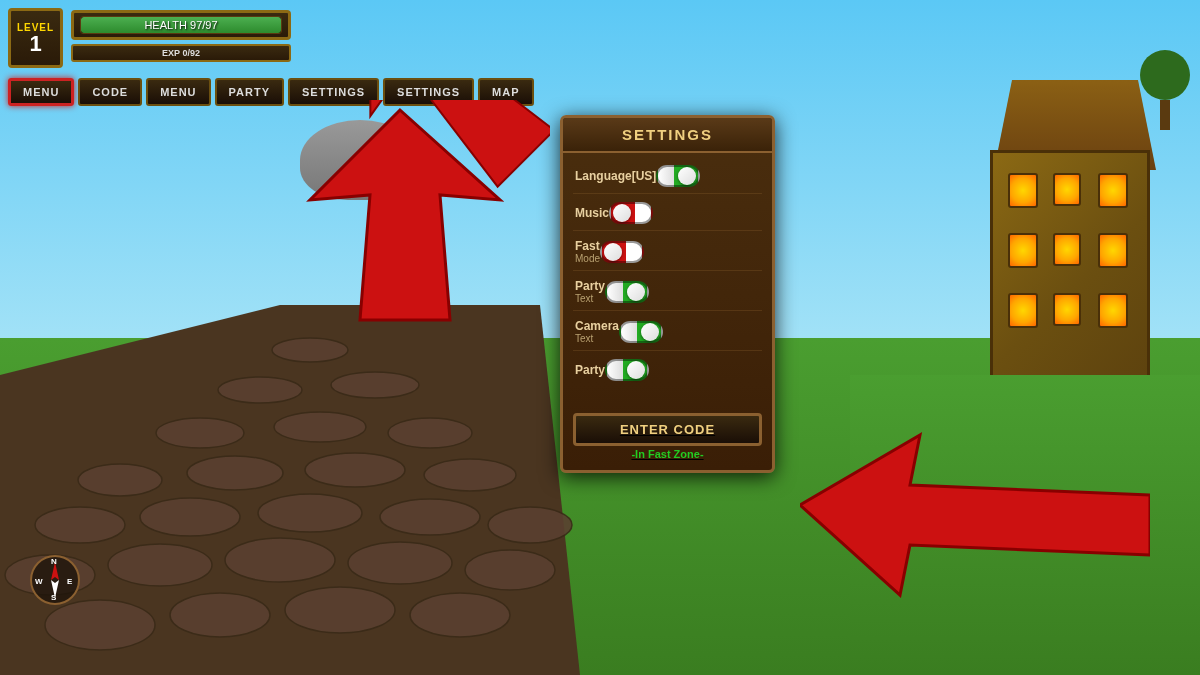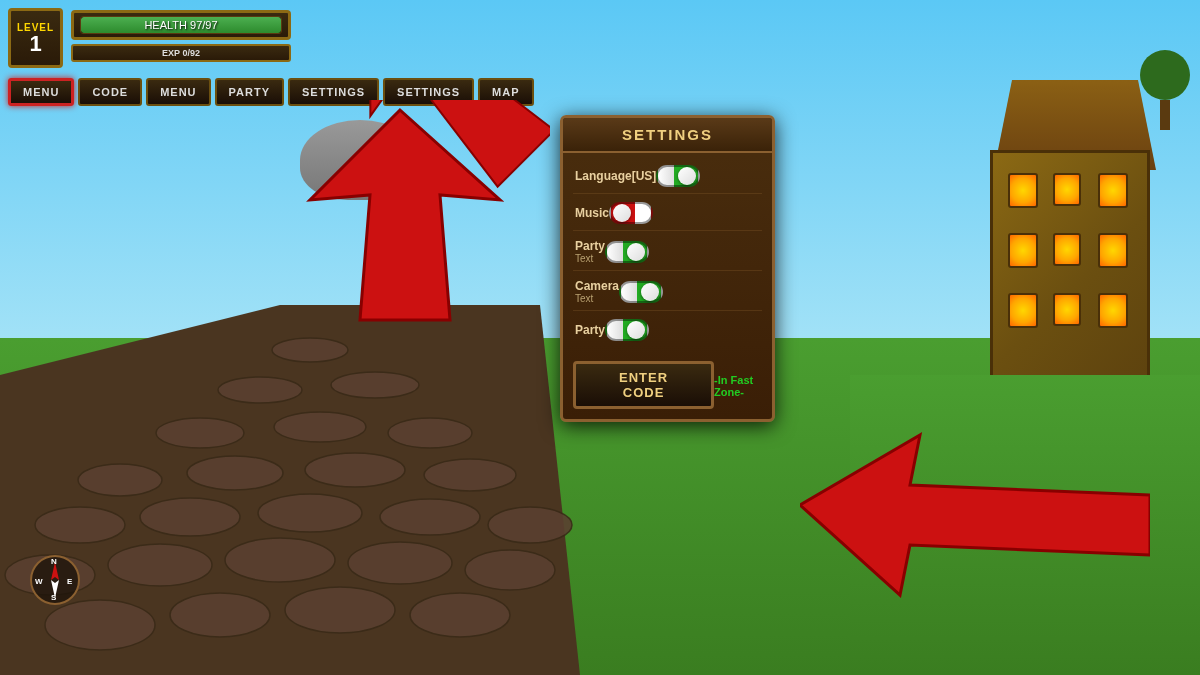--- a/index.html
+++ b/index.html
@@ -303,25 +303,26 @@
     .toggle.on .toggle-knob {
       right: 2px;
     }
 
     .toggle.off-red .toggle-knob {
       left: 2px;
     }
 
     
     .enter-code-container {
-      margin-top: 8px;
+      margin-top: 20px;
       padding: 0 10px;
       display: flex;
-      flex-direction: row;
+      flex-direction: column;
       align-items: center;
+      text-decoration: underline;
     }
 
     .enter-code-btn {
       background: linear-gradient(180deg, #3a2a10 0%, #1a0e06 100%);
       border: 3px solid #8B6030;
       border-radius: 4px;
       color: #f0d080;
       font-size: 13px;
       font-weight: bold;
       padding: 6px 20px;
@@ -468,20 +469,29 @@
       </div>
     </div>
 
     <div class="setting-row">
       <span class="setting-label-big">Music</span>
       <div class="toggle off-red">
         <div class="toggle-knob"></div>
       </div>
     </div>
 
+    <div class="setting-row">
+      <div class="setting-label-group">
+        <span class="setting-label small">Fast</span>
+        <span class="setting-sublabel">Mode</span>
+      </div>
+      <div class="toggle off-red">
+        <div class="toggle-knob"></div>
+      </div>
+    </div>
 
     <div class="setting-row">
       <div class="setting-label-group">
         <span class="setting-label small">Party</span>
         <span class="setting-sublabel">Text</span>
       </div>
       <div class="toggle on">
         <div class="toggle-knob"></div>
       </div>
     </div>

